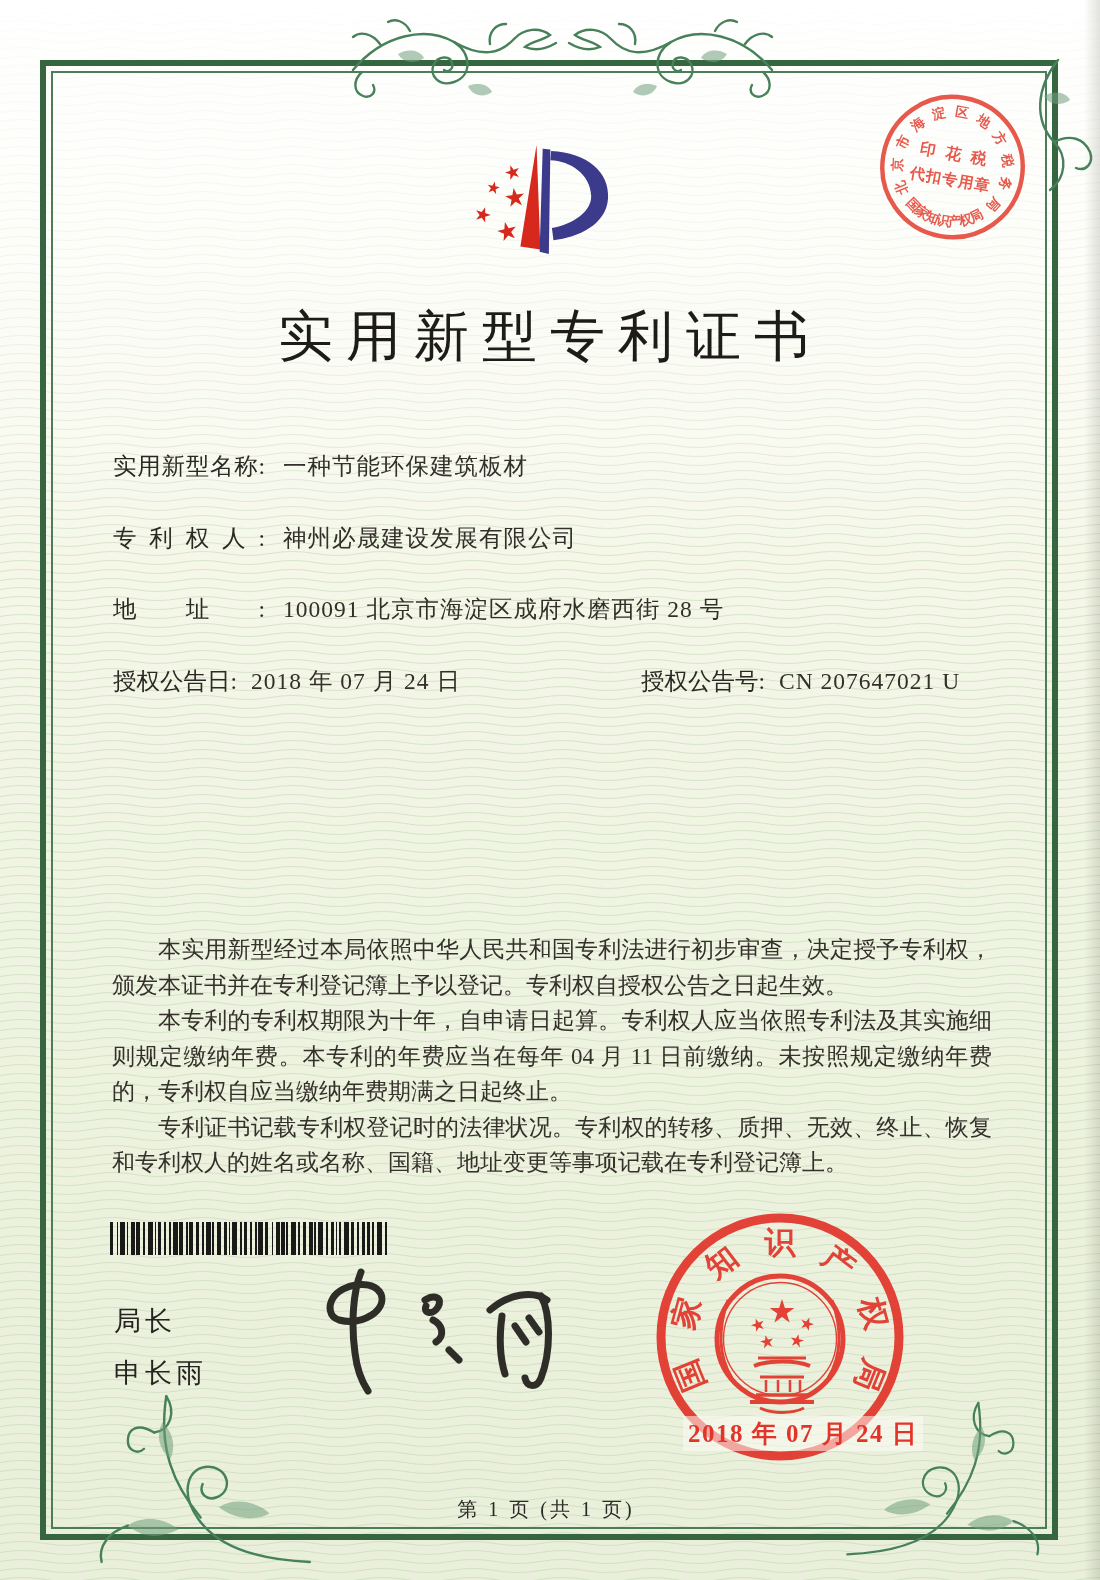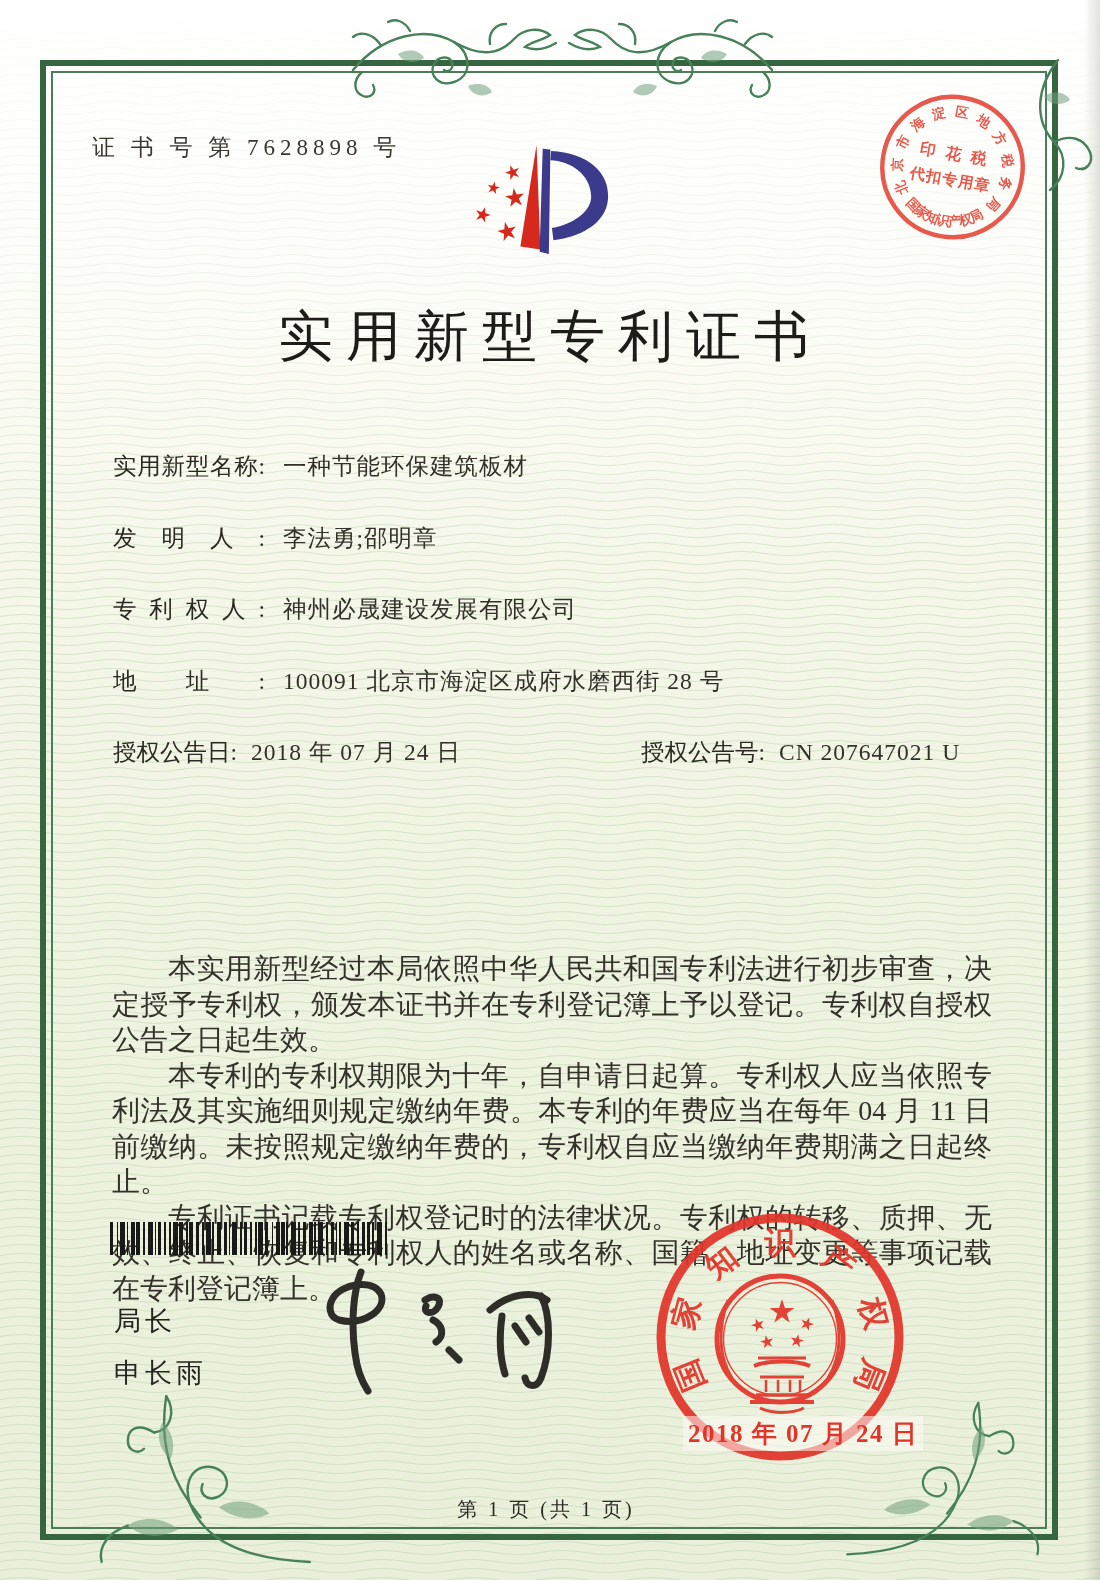--- a/index.html
+++ b/index.html
@@ -27,21 +27,21 @@
   
   #fields{left:113px;top:450px;width:890px;font-size:23.5px;}
   .frow{margin-bottom:41.5px;height:30px;white-space:nowrap;}
   .lbl{display:inline-block;width:152px;text-align:justify;text-align-last:justify;color:#2b2923;}
   .val{margin-left:18px;letter-spacing:1px;color:#33302a;}
   .grant{display:flex;}
   .g1{width:528px;}
   .glbl{color:#2b2923;}
   .gval{margin-left:14px;letter-spacing:1px;color:#33302a;}
   
-  #body-text{left:112px;top:932px;width:880px;font-size:28px;line-height:35.5px;text-align:justify;color:#34312b;margin-top:19px;}
+  #body-text{left:112px;top:932px;width:880px;font-size:23px;line-height:35.5px;text-align:justify;color:#34312b;}
   #body-text p{margin:0;text-indent:2em;}
   
   #barcode{left:110px;top:1222px;width:320px;height:33px;font-size:0;overflow:hidden;}
   #barcode span{display:inline-block;height:33px;background:#191917;vertical-align:top;}
   #director-title{left:114px;top:1303px;font-size:27px;letter-spacing:4px;color:#262420;font-family:"Liberation Sans","DejaVu Sans",sans-serif;}
   #director-name{left:114px;top:1355px;font-size:27px;letter-spacing:4px;color:#262420;font-family:"Liberation Sans","DejaVu Sans",sans-serif;}
   #signature{left:275px;top:1258px;}
   #seal{left:640px;top:1196px;}
   .sealArc{font-size:31px;fill:#e23429;font-weight:700;}
   #seal-date{left:683px;top:1416px;font-size:25px;letter-spacing:1.5px;color:#e23429;background:rgba(253,252,246,.55);padding:1px 5px;font-weight:600;}
@@ -95,21 +95,20 @@
     <path class="leaf" d="M50,42 C60,36 72,38 76,46 C68,52 56,52 50,42 Z"></path>
     <path class="leaf" d="M120,74 C130,70 140,72 144,80 C136,86 124,84 120,74 Z"></path>
   </svg>
 
   <svg class="abs orn" style="left:1014px;top:56px" width="86" height="150" viewBox="0 0 86 150">
     <path d="M44,4 C22,32 20,64 40,86 C54,100 52,122 36,134"></path>
     <path d="M40,86 C56,78 70,82 76,96 C80,107 72,116 62,112"></path>
     <path class="leaf" d="M30,40 C40,34 52,36 56,44 C48,50 36,50 30,40 Z"></path>
   </svg>
 
-  <div id="cert-no" class="abs">证 书 号 第 7628898 号</div>
 
   <svg id="logo" class="abs" width="200" height="147" viewBox="0 0 260 190">
     <use href="#star5" transform="translate(75,60) scale(10) rotate(-18)" fill="#d6281c"></use>
     <use href="#star5" transform="translate(50,80) scale(8.5) rotate(12)" fill="#d6281c"></use>
     <use href="#star5" transform="translate(78,93) scale(13) rotate(-8)" fill="#d6281c"></use>
     <use href="#star5" transform="translate(36,115) scale(10.5) rotate(18)" fill="#d6281c"></use>
     <use href="#star5" transform="translate(68,137) scale(13) rotate(-14)" fill="#d6281c"></use>
     <polygon points="106,24 111,160 85,156" fill="#d6281c"></polygon>
     <polygon points="114,29 124,30 122,166 110,163" fill="#3c3a8a"></polygon>
     <path d="M125,32 C172,34 201,60 199,93 C197,128 160,144 128,148 L126,132 C154,127 178,110 177,90 C176,62 150,45 124,44 Z" fill="#3c3a8a"></path>
@@ -141,23 +140,20 @@
       <text x="85" y="74" text-anchor="middle" class="stampCenter" font-size="16" letter-spacing="3">印 花 税</text>
       <text x="85" y="100" text-anchor="middle" class="stampCenter" font-size="15.5" letter-spacing="1">代扣专用章</text>
     </g>
   </svg>
 
   <div id="title" class="abs">实用新型专利证书</div>
 
   <div id="fields" class="abs">
     <div class="frow">
       <span class="lbl">实用新型名称:</span><span class="val">一种节能环保建筑板材</span>
-    </div>
-    <div class="frow">
-      <span class="lbl">发明人:</span><span class="val">李法勇;邵明章</span>
     </div>
     <div class="frow">
       <span class="lbl">专利权人:</span><span class="val">神州必晟建设发展有限公司</span>
     </div>
     <div class="frow">
       <span class="lbl">地址:</span><span class="val">100091 北京市海淀区成府水磨西街 28 号</span>
     </div>
     <div class="frow grant">
       <span class="g1">
         <span class="glbl">授权公告日:</span><span class="gval">2018 年 07 月 24 日</span>

